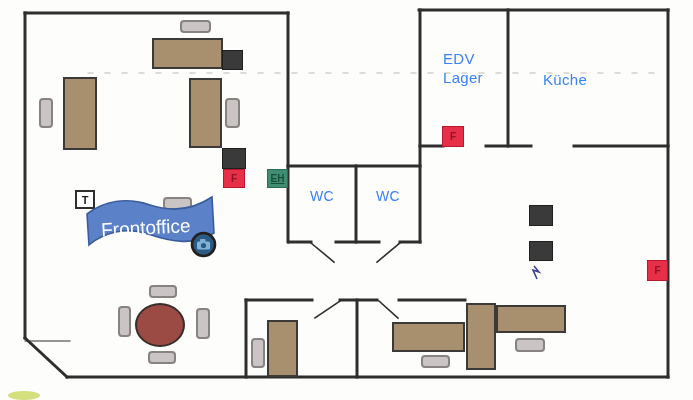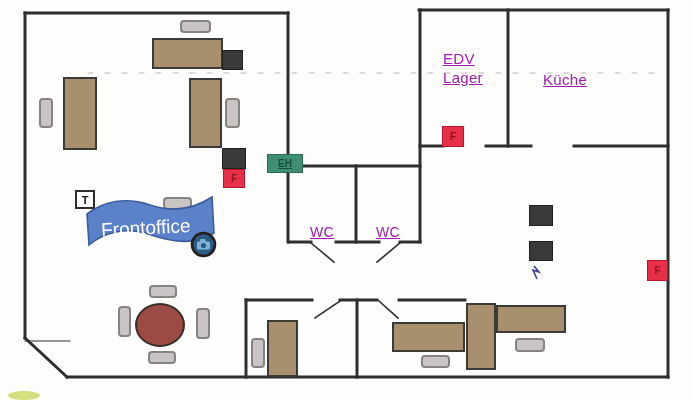--- a/index.html
+++ b/index.html
@@ -9,24 +9,24 @@
   .f{position:absolute;box-sizing:border-box;}
   .f.desk{background:#a8906f;border:2px solid #3c3a38;}
   .f.chair{background:#cac5c4;border:2px solid #878381;border-radius:4px;}
   .f.cabinet{background:#3a3a3a;border:1px solid #1f1f1f;}
   .f.table{background:#9c4a44;border:2.5px solid #372e2a;border-radius:50%;}
   .badge{position:absolute;display:flex;align-items:center;justify-content:center;
          box-sizing:border-box;font-weight:bold;font-size:10px;font-family:"Liberation Sans",sans-serif;}
   .badge.f{background:#e73048;color:#8f1226;border:1px solid #b7182f;}
   .badge.eh{background:#3f8d72;color:#17503a;border:1px solid #2a6b53;}
   .badge.t{background:#ffffff;color:#1a1a1a;border:2px solid #2e2e2e;font-size:11px;}
-  .room-label{position:absolute;color:#a21caf;font-size:15px;letter-spacing:.3px;text-decoration:underline;}
+  .room-label{position:absolute;color:#3b82f6;font-size:15px;letter-spacing:.3px;}
   .lbl-edv{left:443px;top:49px;line-height:19px;}
   .lbl-kueche{left:543px;top:71px;width:60px;text-align:left;}
-  .lbl-wc{width:44px;text-align:center;font-size:14px;top:188px;margin-top:36px;}
+  .lbl-wc{width:44px;text-align:center;font-size:14px;top:188px;}
   .lbl-wc-left{left:300px;}
   .lbl-wc-right{left:366px;}
   .banner{position:absolute;left:84px;top:193px;}
   .banner text{font-family:"Liberation Sans",sans-serif;font-size:19px;fill:#ffffff;}
   .camera{position:absolute;left:190px;top:231px;}
   .smudge{position:absolute;left:8px;top:391px;width:32px;height:9px;background:#ccdb67;
           border-radius:50%;opacity:.85;}
 </style>
 </head>
 <body>
@@ -86,21 +86,21 @@
       <div class="f desk" style="left: 392px; top: 322px; width: 73px; height: 30px;"></div>
       <div class="f chair" style="left: 421px; top: 355px; width: 29px; height: 13px;"></div>
       <div class="f desk" style="left: 466px; top: 303px; width: 30px; height: 67px;"></div>
       <div class="f desk" style="left: 496px; top: 305px; width: 70px; height: 28px;"></div>
       <div class="f chair" style="left: 515px; top: 338px; width: 30px; height: 14px;"></div>
     </div>
   <div>
       <div class="badge f" style="left: 223px; top: 169px; width: 22px; height: 19px;">F</div>
       <div class="badge f" style="left: 442px; top: 126px; width: 22px; height: 21px;">F</div>
       <div class="badge f" style="left: 647px; top: 260px; width: 21px; height: 21px;">F</div>
-      <div class="badge eh" style="left: 267px; top: 154px; width: 36px; height: 19px; text-decoration: underline;">EH</div>
+      <div class="badge eh" style="left: 267px; top: 169px; width: 21px; height: 19px; text-decoration: underline;">EH</div>
       <div class="badge t" style="left: 75px; top: 190px; width: 20px; height: 19px;">T</div>
     </div>
 
   <div class="room-label lbl-edv">
     <span style="display:block">EDV</span>
     <span style="display:block">Lager</span>
   </div>
   <div class="room-label lbl-kueche">Küche</div>
   <div class="room-label lbl-wc lbl-wc-left">WC</div>
   <div class="room-label lbl-wc lbl-wc-right">WC</div>

